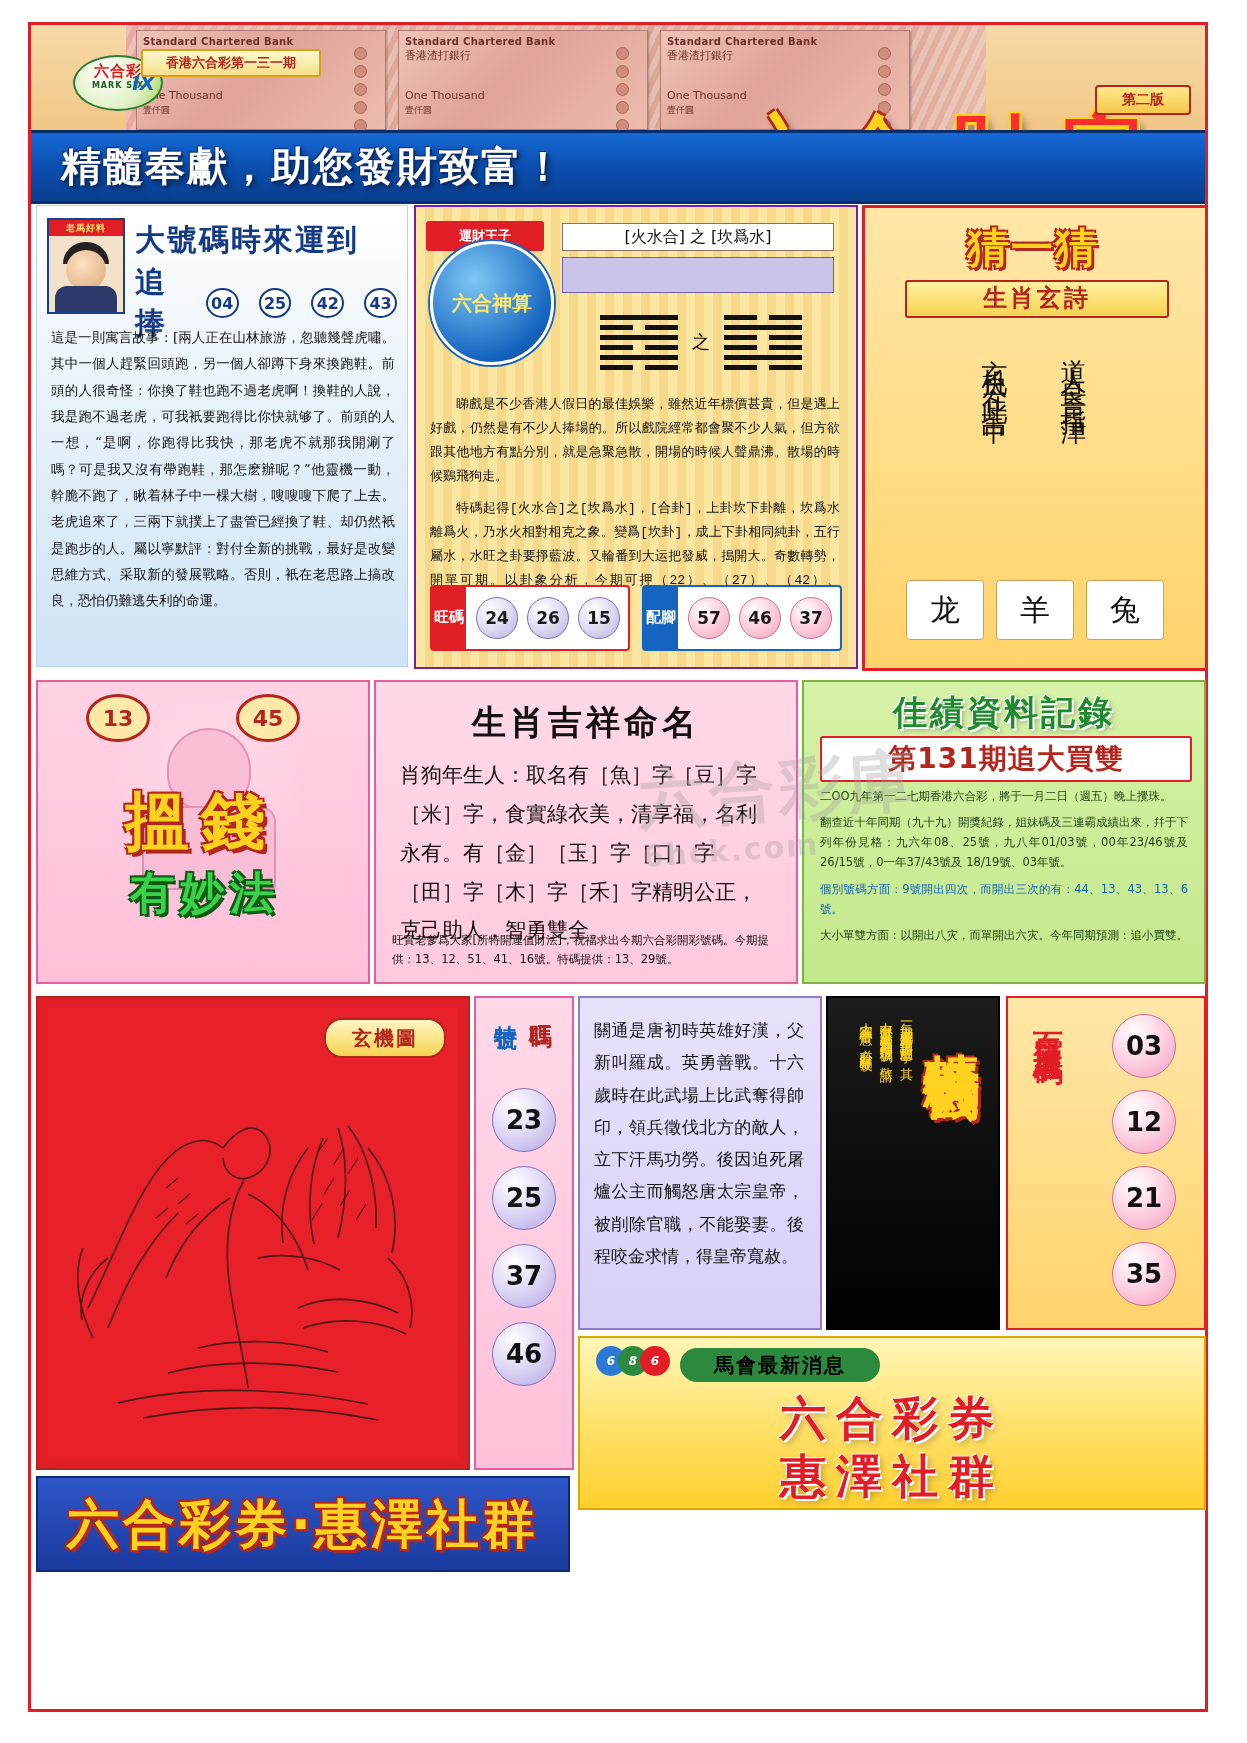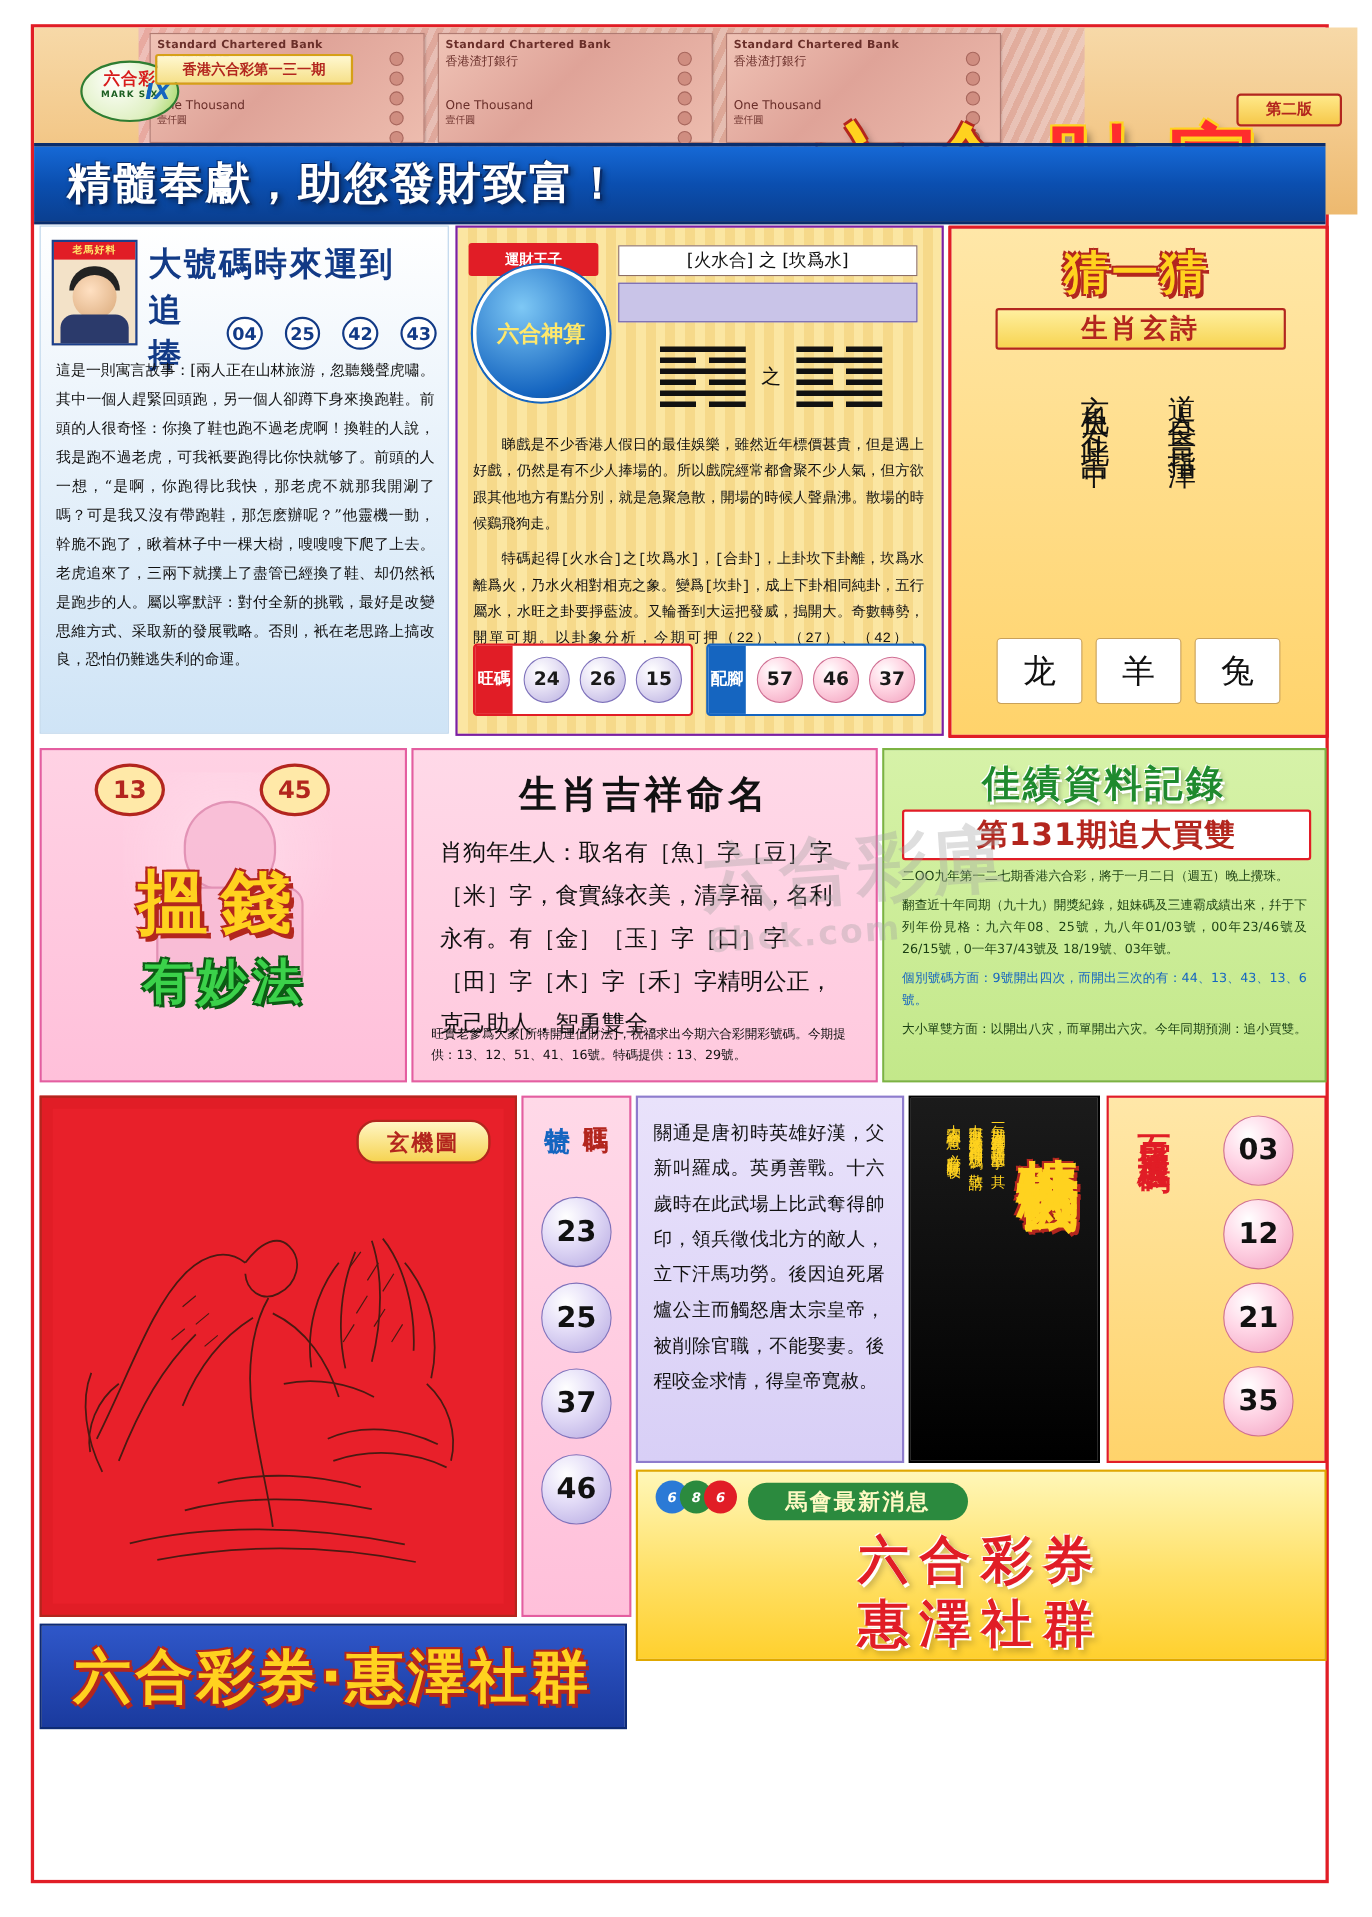--- a/index.html
+++ b/index.html
@@ -18,21 +18,20 @@
     position:absolute;left:28px;top:22px;width:1180px;height:1690px;
     border:3px solid #e11d26;
     box-sizing:border-box;
     background:#fff;
   }
   
   .header{
     position:absolute;left:31px;top:25px;width:1174px;height:170px;
     background:linear-gradient(180deg,#f7d9a8 0%,#f3c98b 55%,#edb96f 100%);
     overflow:hidden;
-    padding-left:29px;
   }
   .notes{
     position:absolute;left:95px;top:0;width:860px;height:110px;
     background:
       repeating-linear-gradient(115deg, rgba(255,255,255,.25) 0 6px, rgba(0,0,0,0) 6px 12px),
       linear-gradient(90deg,#e8a9a0 0%,#e6b7a4 18%,#dfa79b 30%,#e5b6a2 45%,#dca595 60%,#e6b9a6 75%,#dfa89a 90%,#e7b9a5 100%);
   }
   .note{
     position:absolute;top:5px;width:250px;height:100px;
     border:1px solid #b07b72;
@@ -413,21 +412,21 @@
     border:1px solid #cf6f93;
   }
 
   .news-box{
     position:absolute;left:578px;top:1336px;width:624px;height:170px;
     background:linear-gradient(180deg,#fff7b8,#ffe066 55%,#ffd02e 100%);
     border:2px solid #e0a800;
   }
   .news-tag{
     position:absolute;left:100px;top:10px;width:200px;height:34px;
-    background:#2b8a3e;border-radius:17px;color:#fef9c3;
+    background:#2b8a3e;border-radius:17px;color:#000000;
     font-size:20px;font-weight:bold;display:flex;align-items:center;justify-content:center;letter-spacing:2px;
   }
   .news-balls{position:absolute;left:16px;top:8px;display:flex;}
   .news-balls i{
     width:30px;height:30px;border-radius:50%;display:flex;align-items:center;justify-content:center;
     font-size:12px;font-weight:bold;color:#fff;margin-right:-8px;
   }
   .nb1{background:#2b7ad6;} .nb2{background:#2b8a3e;} .nb3{background:#e11d26;}
   .news-main{
     position:absolute;left:0;top:52px;width:624px;text-align:center;

